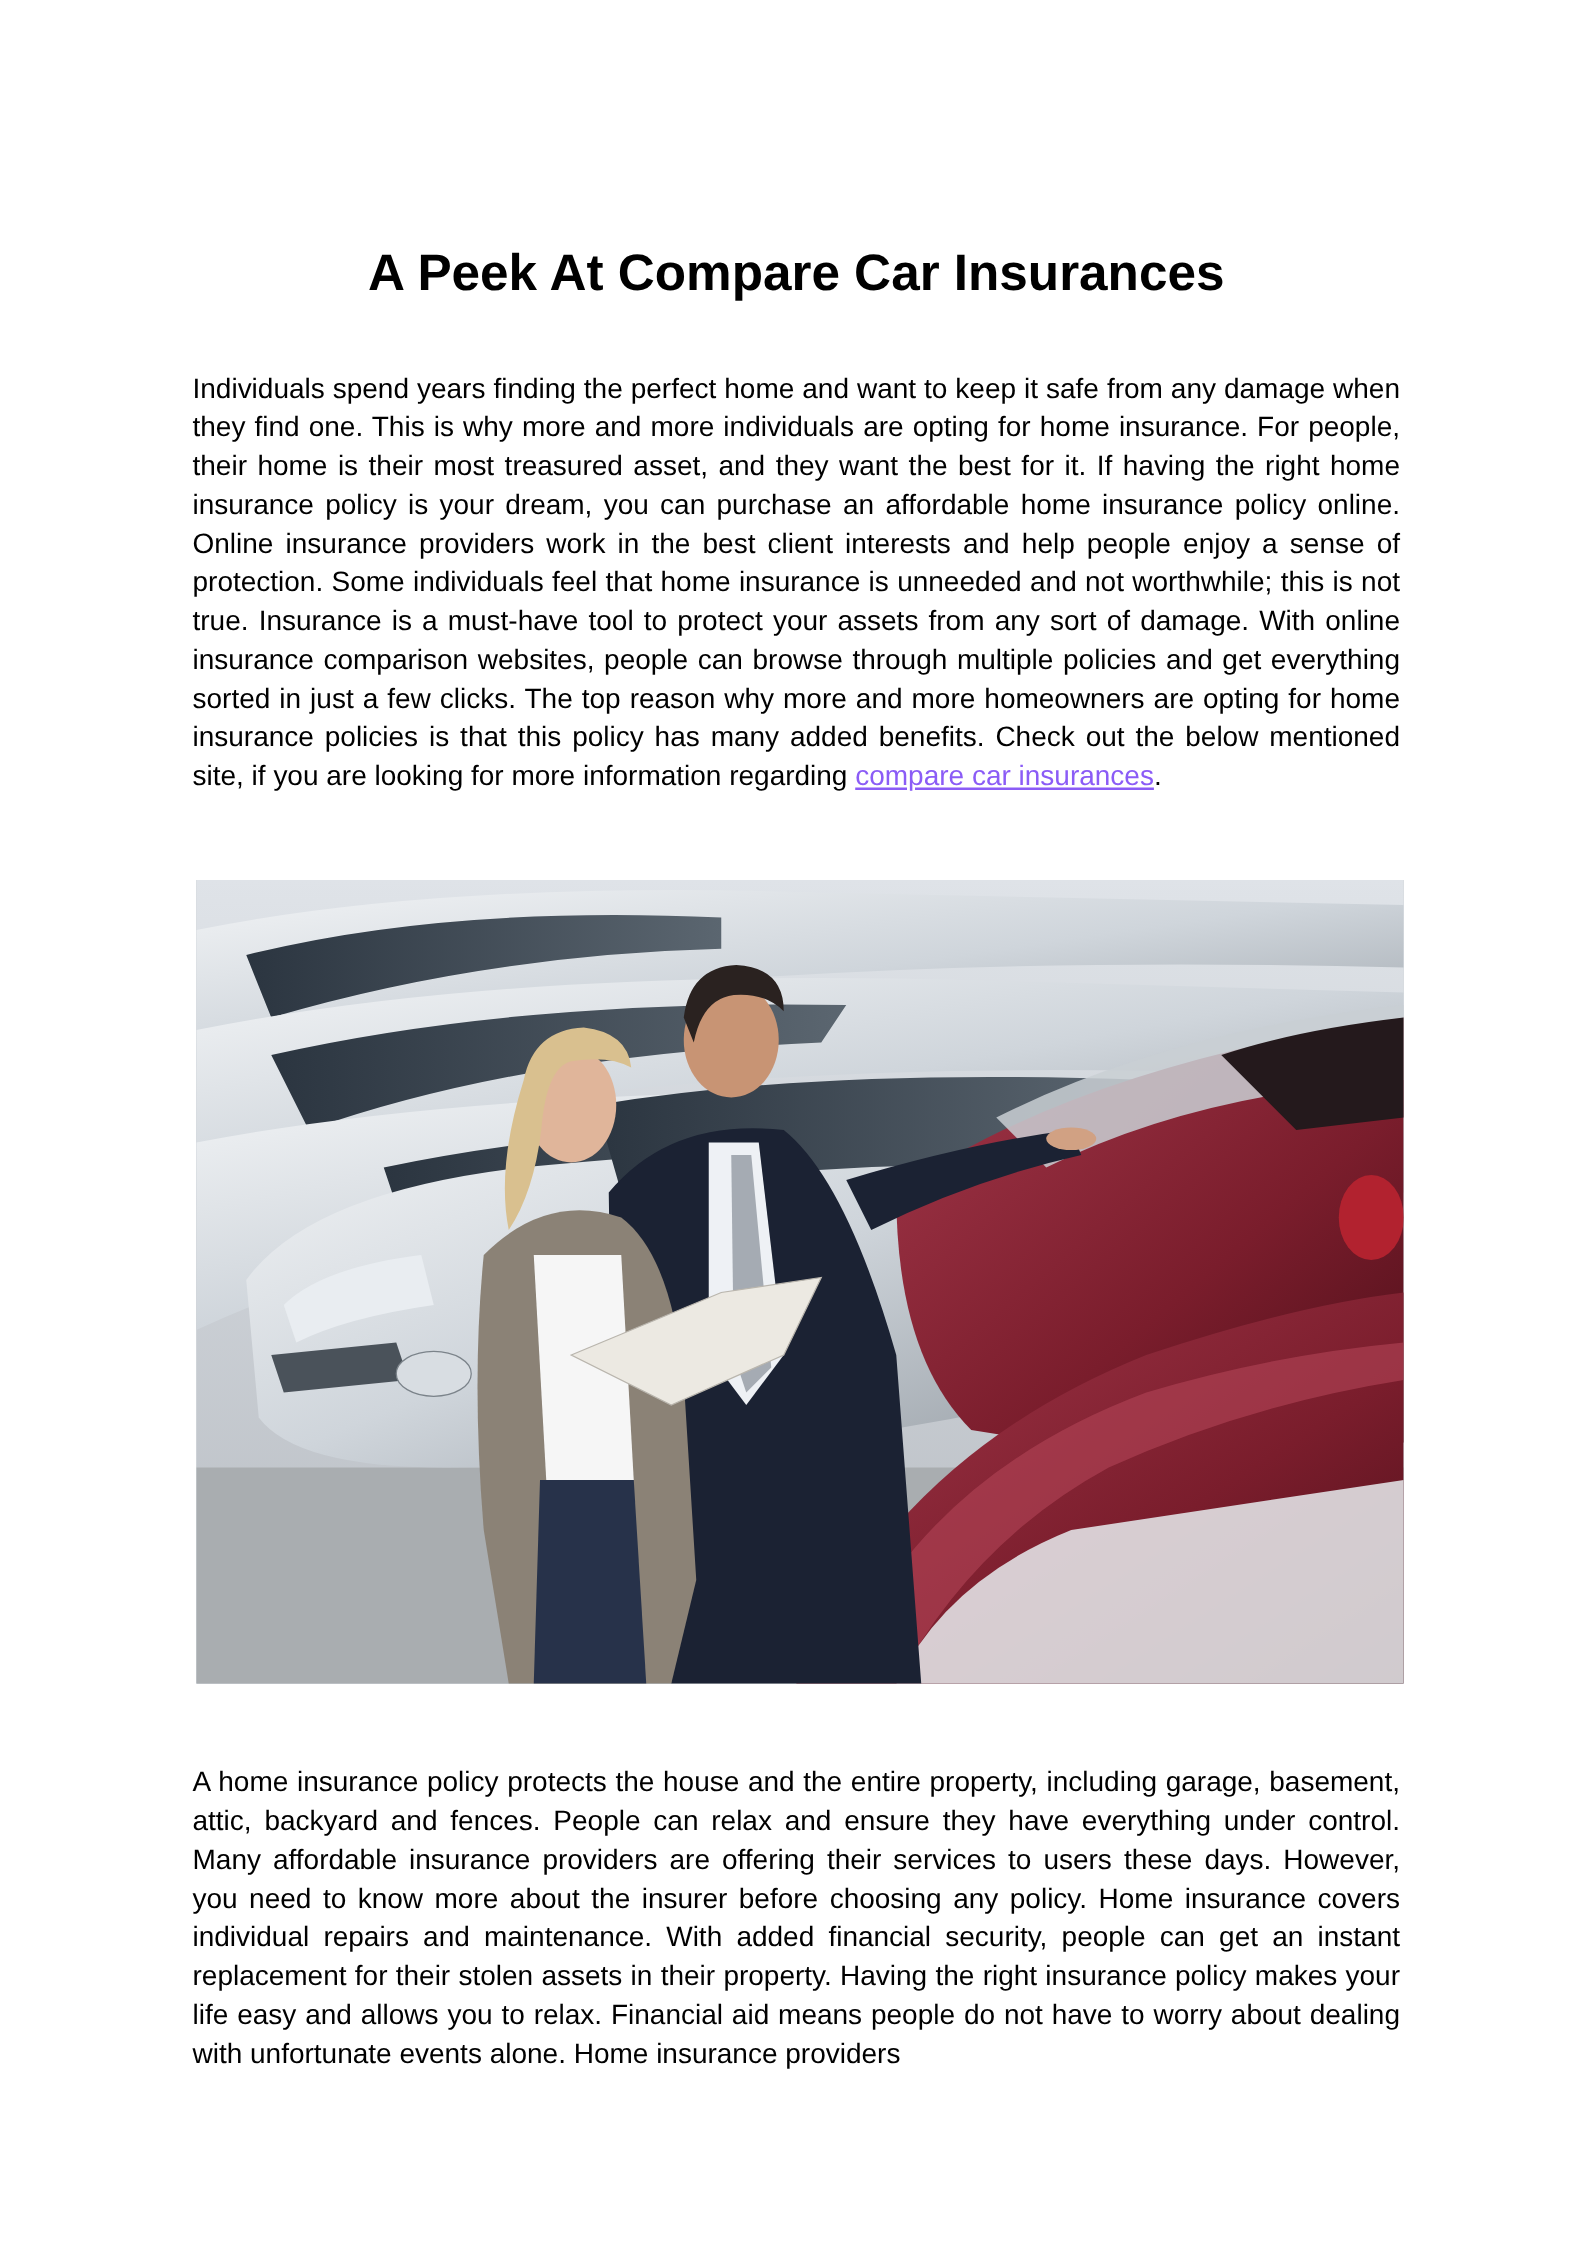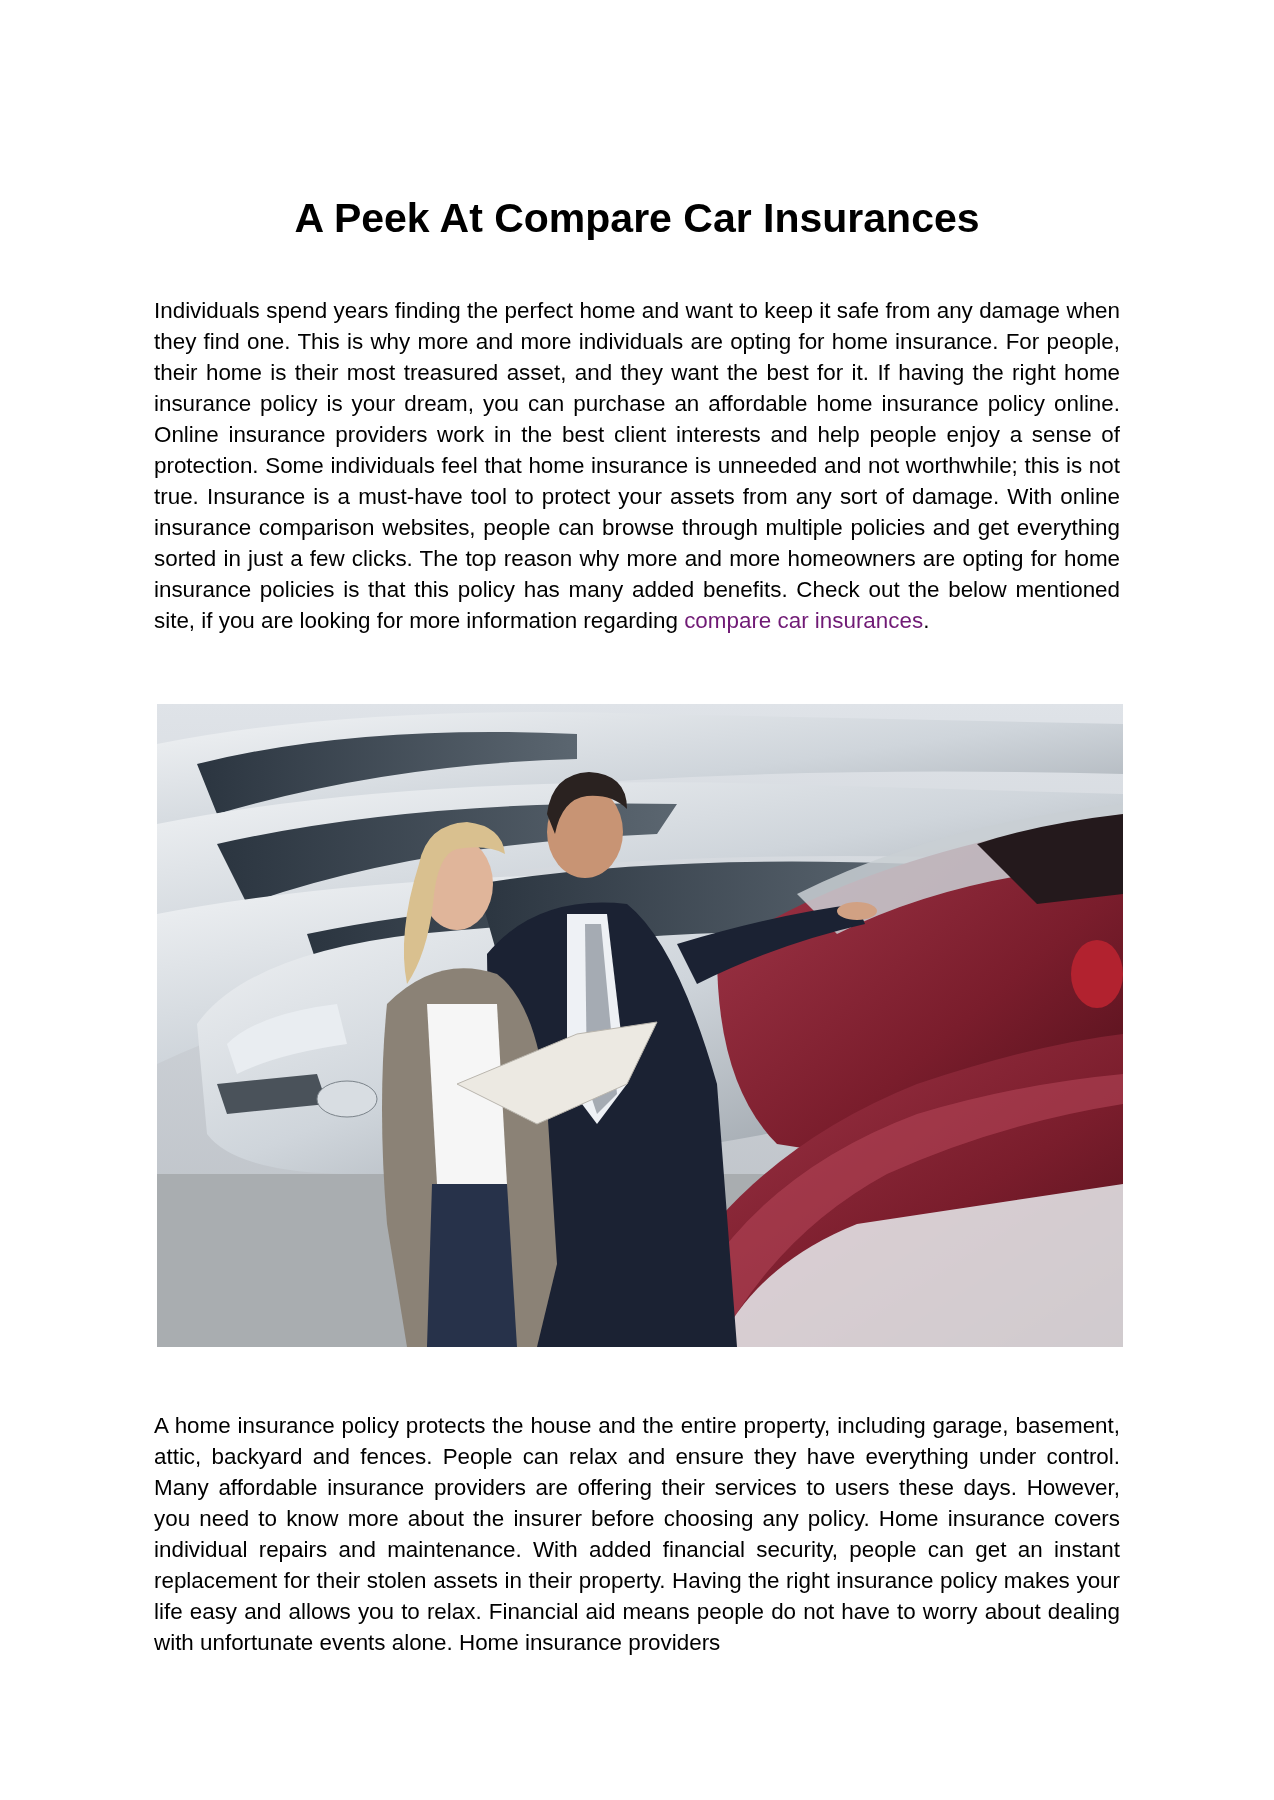--- a/index.html
+++ b/index.html
@@ -5,21 +5,21 @@
     html, body { margin: 0; padding: 0; background: #ffffff; }
     body { width: 1274px; height: 1800px; position: relative; overflow: hidden;
            font-family: "Liberation Sans", sans-serif; color: #000; }
     .page { position: absolute; left: 0; top: 0; width: 1274px; height: 1690px; background: #fff; }
     .title { position: absolute; left: 0; width: 1274px; top: 193px; text-align: center;
              font-size: 41px; font-weight: bold; letter-spacing: 0px; line-height: 50px; margin: 0; }
     .para { position: absolute; left: 154px; width: 966px; font-size: 22.4px; line-height: 31px;
             text-align: justify; margin: 0; }
     .p1 { top: 295px; }
     .p2 { top: 1410px; }
-    .link { color: #701a75; cursor: pointer; }
+    .link { color: #8b5cf6; text-decoration: underline; cursor: pointer; }
     .photo { position: absolute; left: 157px; top: 704px; width: 966px; height: 643px; overflow: hidden;
              background: #c9ced4; }
     .photo svg { display: block; width: 100%; height: 100%; }
   </style>
 </head>
 <body>
 
 <div class="page">
 
   <h1 class="title">A Peek At Compare Car Insurances</h1>

